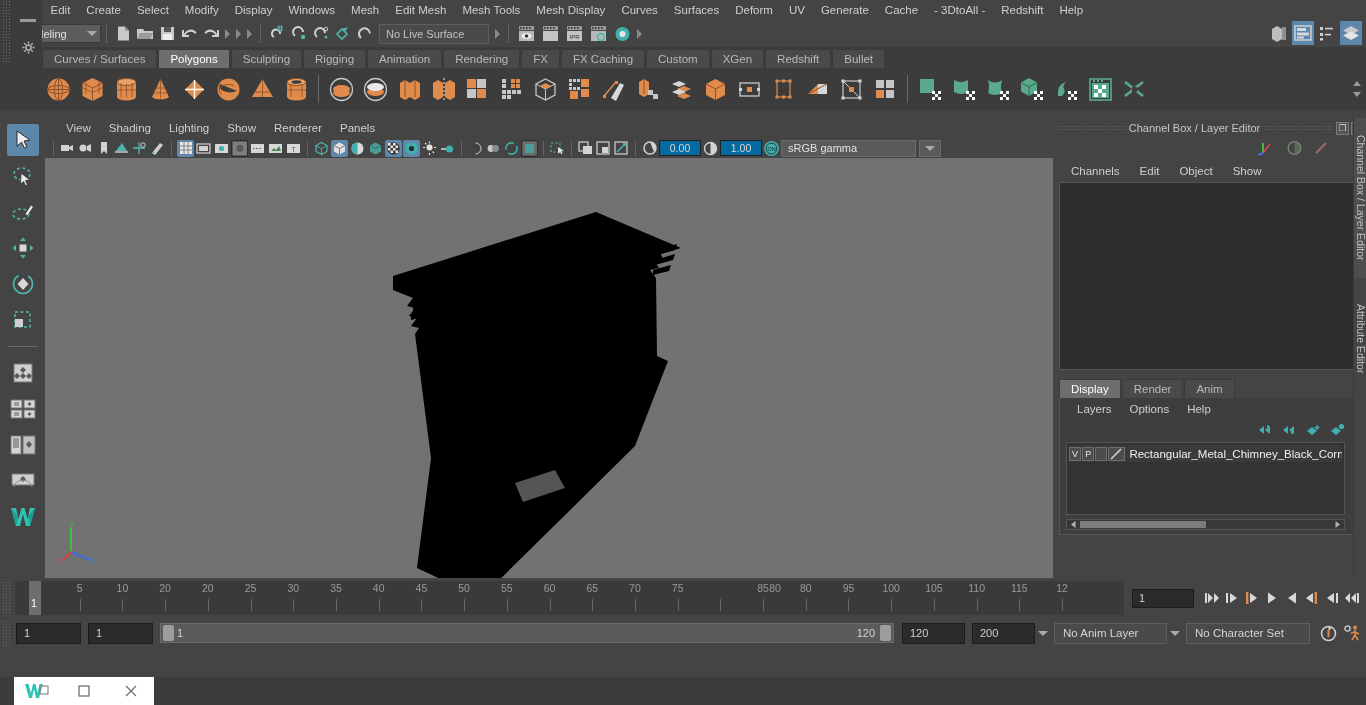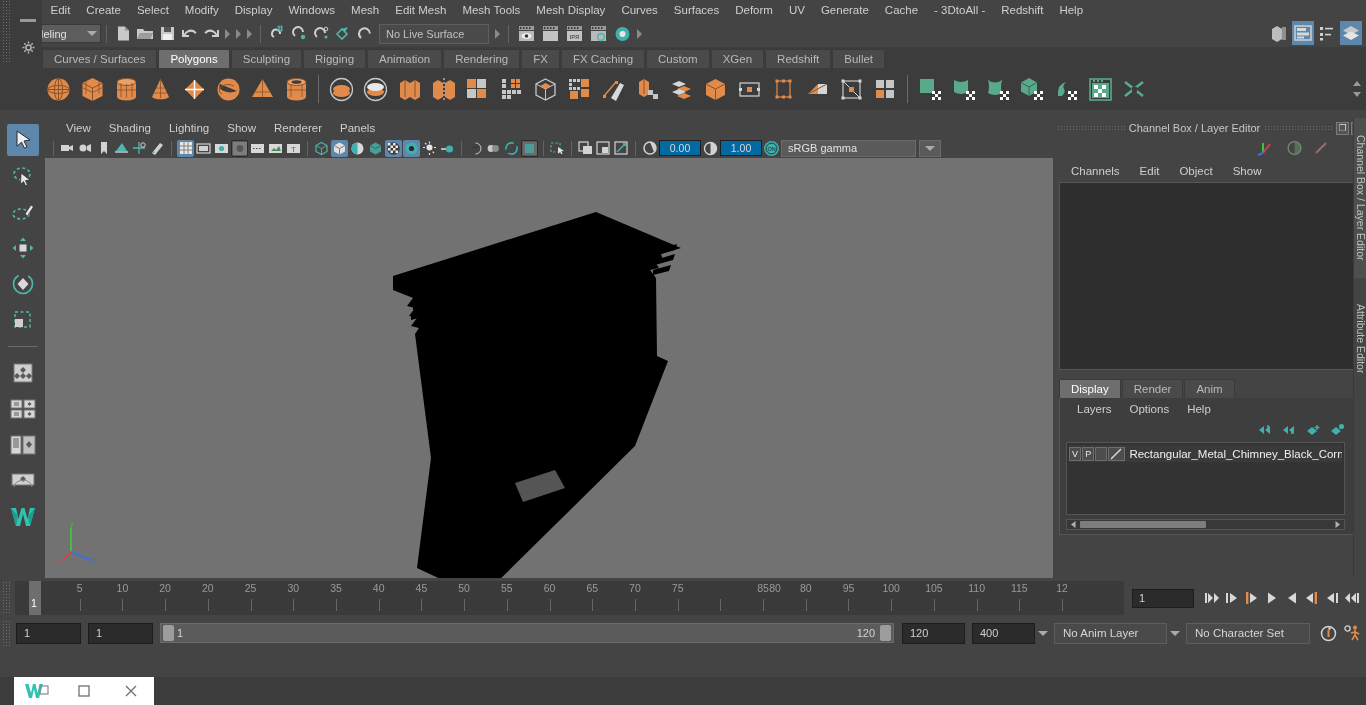--- a/index.html
+++ b/index.html
@@ -1318,21 +1318,21 @@
     <div class="rsGrip"></div>
     <div class="rsField" style="width:65px;">1</div>
     <div class="rsField" style="width:65px;margin-left:7px;">1</div>
     <div class="rangeBar">
       <div class="rangeHandle"></div>
       <div class="rangeMin">1</div>
       <div class="rangeMax">120</div>
       <div class="rangeHandle"></div>
     </div>
     <div class="rsField" style="width:63px;margin-left:8px;">120</div>
-    <div class="rsField" style="width:63px;margin-left:7px;">400</div>
+    <div class="rsField" style="width:63px;margin-left:7px;">200</div>
     <div class="dropArrow">
         <span class="caret"></span>
       </div>
     <div class="comboField" style="width:113px;">No Anim Layer</div>
     <div class="dropArrow">
         <span class="caret"></span>
       </div>
     <div class="comboField" style="width:124px;">No Character Set</div>
     <div style="width:24px;display:flex;align-items:center;justify-content:center;margin-left:6px;">
       <svg width="19" height="19" viewBox="0 0 19 19">

